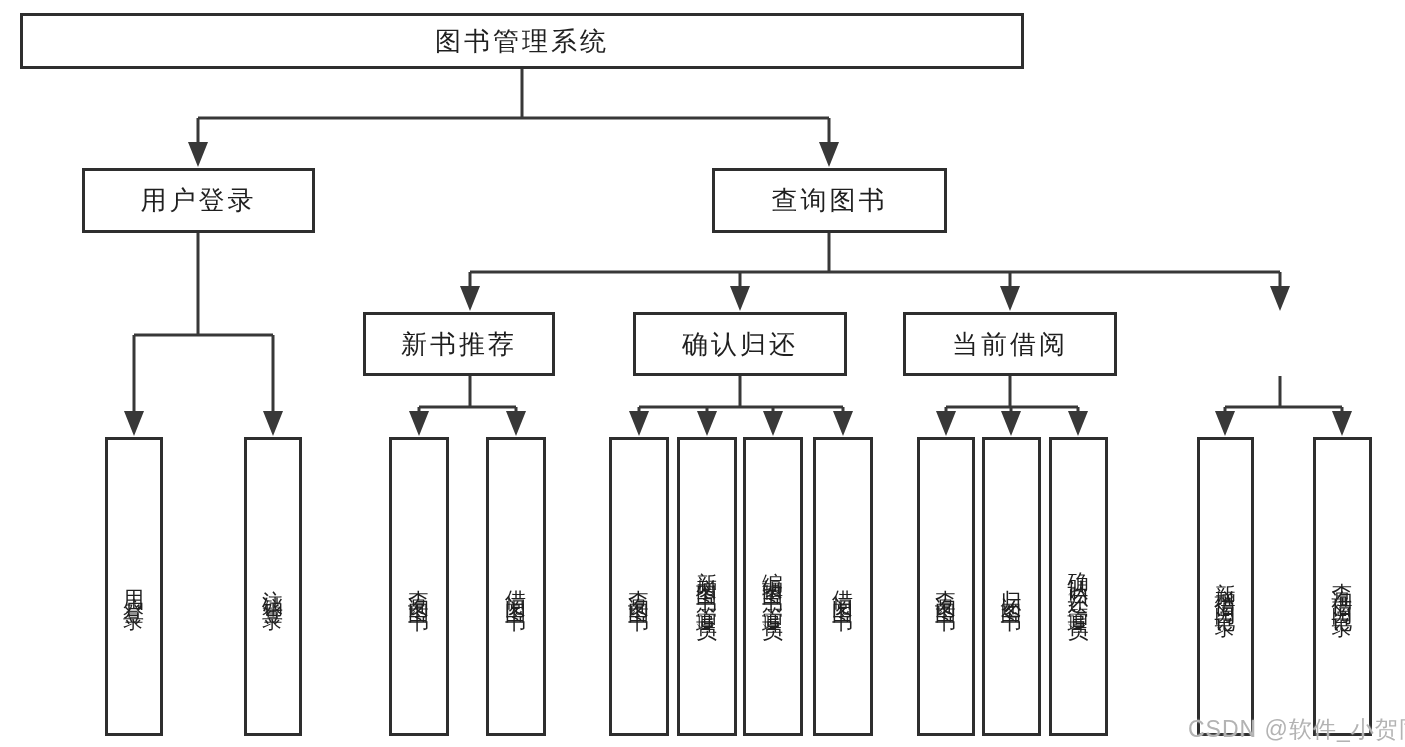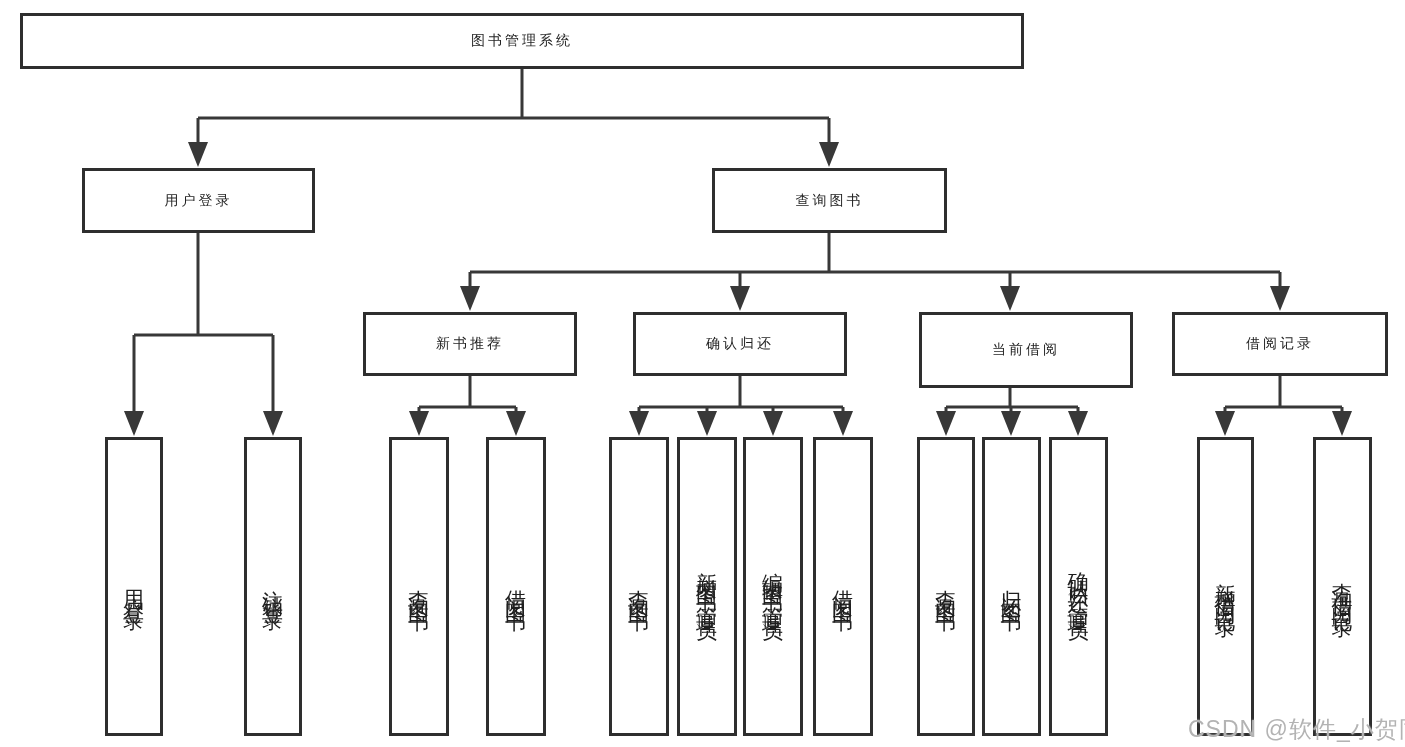--- a/index.html
+++ b/index.html
@@ -27,21 +27,21 @@
     position: absolute;
     box-sizing: border-box;
     border: 3px solid #2e2e2e;
     background: #ffffff;
     display: flex;
     align-items: center;
     justify-content: center;
     z-index: 2;
   }
   .hlabel {
-    font-size: 14px;
+    font-size: 26px;
     letter-spacing: 3px;
     color: #1f1f1f;
     white-space: nowrap;
   }
   .leaf {
     top: 437px;
     height: 299px;
   }
   .vlabel {
     writing-mode: vertical-rl;
@@ -125,31 +125,28 @@
     <span class="hlabel">图书管理系统</span>
   </div>
 
   <div class="node" style="left:82px; top:168px; width:233px; height:65px;">
     <span class="hlabel">用户登录</span>
   </div>
   <div class="node" style="left:712px; top:168px; width:235px; height:65px;">
     <span class="hlabel">查询图书</span>
   </div>
 
-  <div class="node" style="left:363px; top:312px; width:214px; height:64px;text-align:right;">
+  <div class="node" style="left:363px; top:312px; width:192px; height:64px;text-align:right;">
     <span class="hlabel">新书推荐</span>
   </div>
   <div class="node" style="left:633px; top:312px; width:214px; height:64px;">
     <span class="hlabel">确认归还</span>
   </div>
-  <div class="node" style="left:903px; top:312px; width:214px; height:76px;margin-left:16px;">
+  <div class="node" style="left:903px; top:312px; width:214px; height:64px;">
     <span class="hlabel">当前借阅</span>
-  </div>
-  <div class="node" style="left:1172px; top:312px; width:216px; height:64px;">
-    <span class="hlabel">借阅记录</span>
   </div>
 
   <div class="node leaf" style="left:105px; width:58px;">
     <span class="vlabel">用户登录</span>
   </div>
   <div class="node leaf" style="left:244px; width:58px;">
     <span class="vlabel">注销登录</span>
   </div>
 
   <div class="node leaf" style="left:389px; width:60px;">

